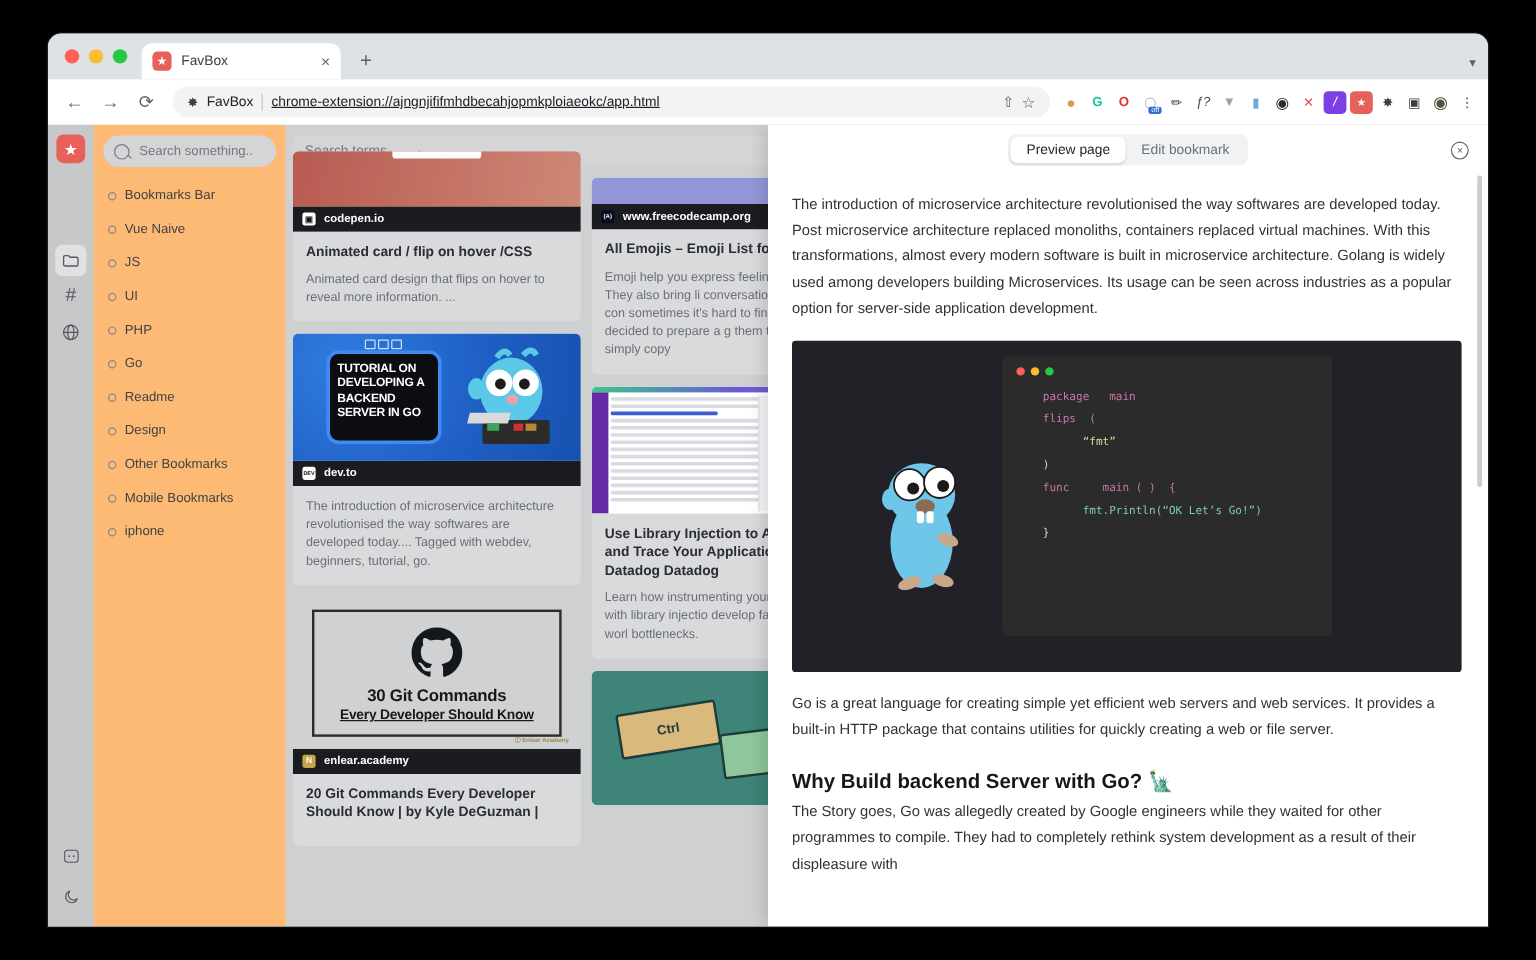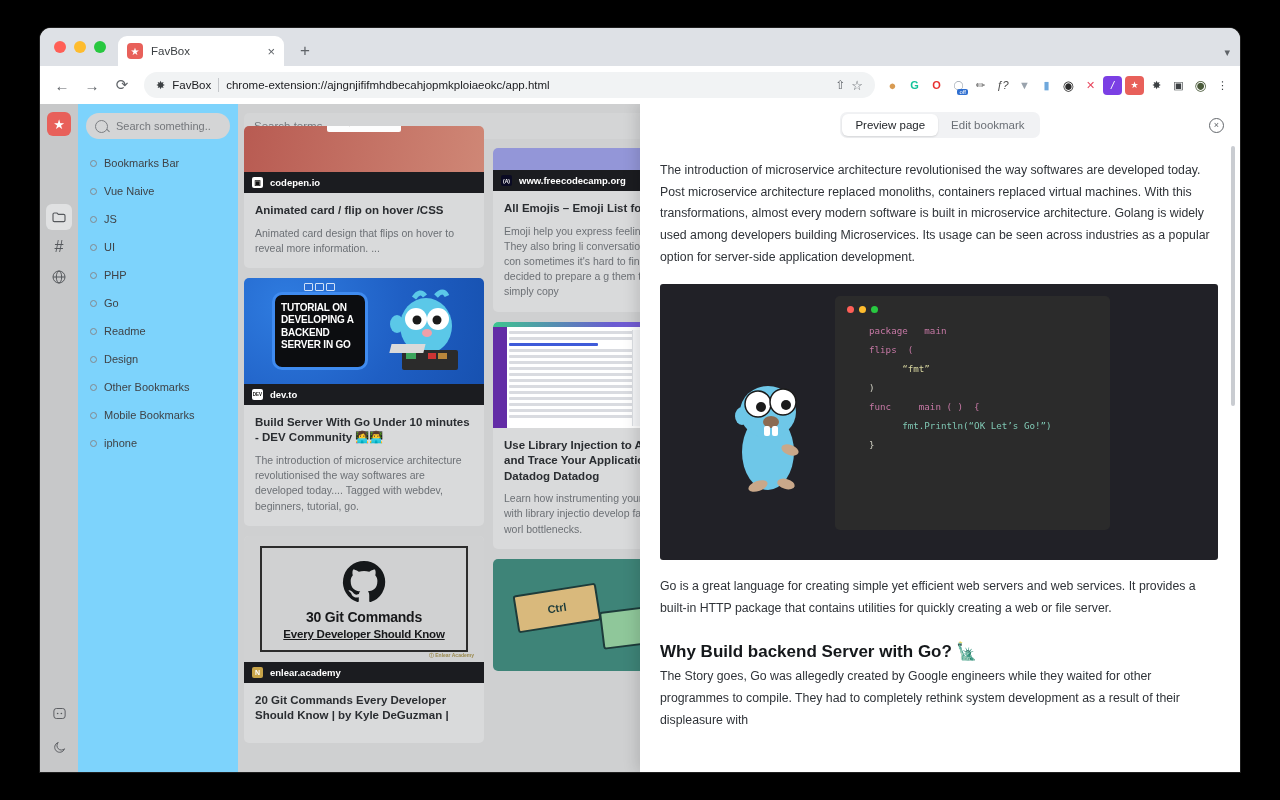--- a/index.html
+++ b/index.html
@@ -67,21 +67,21 @@
     justify-content: center; color: #5f6368; font-size: 15px;
     border-radius: 50%; cursor: pointer; flex-shrink: 0;
   }
   .omnibox {
     flex: 1; height: 26px; background: #f1f3f4; border-radius: 13px;
     display: flex; align-items: center; gap: 7px; padding: 0 12px;
     margin: 0 6px; min-width: 0; cursor: text;
   }
   .omni-ext-name { font-size: 11.5px; color: #202124; white-space: nowrap; }
   .omni-sep { width: 1px; height: 14px; background: #c5c8cb; }
-  .omni-url { font-size: 11.5px; color: #202124; white-space: nowrap; overflow: hidden; text-overflow: ellipsis; }
+  .omni-url { font-size: 11.5px; color: #202124; white-space: nowrap; overflow: hidden; text-overflow: ellipsis; text-decoration: underline; }
   .omni-right { display: flex; align-items: center; gap: 6px; margin-left: auto; padding-left: 8px; }
 
   .ext-icons { display: flex; align-items: center; gap: 3px; flex-shrink: 0; }
   .ext {
     width: 19px; height: 19px; border-radius: 4px;
     display: flex; align-items: center; justify-content: center;
     font-size: 11px; cursor: pointer; flex-shrink: 0; position: relative;
   }
 
   
@@ -105,21 +105,21 @@
     width: 26px; height: 26px; border-radius: 6px;
     display: flex; align-items: center; justify-content: center;
     color: #55585c; cursor: pointer;
   }
   .rail-btn.active { background: #e0e1e2; }
   .rail-spacer { flex: 1; }
   .rail-bottom { display: flex; flex-direction: column; gap: 8px; padding-bottom: 12px; }
 
   
   .folders {
-    width: 160px; background: #7dd3fc; flex-shrink: 0;
+    width: 160px; background: #fdba74; flex-shrink: 0;
     padding: 9px 8px 0 8px; overflow: hidden;
   }
   .search-box {
     height: 26px; background: #d4d5d6; border-radius: 13px;
     display: flex; align-items: center; gap: 8px; padding: 0 9px;
     margin-bottom: 10px; cursor: text;
   }
   .search-circle {
     width: 13px; height: 13px; border-radius: 50%;
     border: 1.3px solid #7b7e82; flex-shrink: 0; position: relative;
@@ -475,21 +475,20 @@
                 <rect x="22" y="67" width="10" height="6" fill="#3ba55d"></rect>
                 <rect x="44" y="67" width="8" height="6" fill="#c33"></rect>
                 <rect x="54" y="67" width="9" height="6" fill="#b8863b"></rect>
               </svg>
             </div>
             <div class="card-domain">
               <span class="domain-fav" style="background:#fff;color:#111;font-size:4.5px;font-weight:bold;">DEV</span>
               <span>dev.to</span>
             </div>
             <div class="card-body">
-              <div class="card-title">Build Server With Go Under 10 minutes - DEV Community 👩‍💻👨‍💻</div>
               <div class="card-desc">The introduction of microservice architecture revolutionised the way softwares are developed today.... Tagged with webdev, beginners, tutorial, go.</div>
             </div>
           </div>
 
           <div class="card">
             <div class="card-thumb thumb-git">
               <div class="git-frame">
                 <svg width="48" height="48" viewBox="0 0 24 24">
                   <path fill="#15181a" d="M12 1.5a10.5 10.5 0 0 0-3.32 20.47c.53.1.72-.23.72-.5v-1.8c-2.92.64-3.54-1.4-3.54-1.4-.48-1.22-1.17-1.55-1.17-1.55-.96-.65.07-.64.07-.64 1.06.08 1.62 1.09 1.62 1.09.94 1.61 2.47 1.15 3.07.88.1-.68.37-1.15.67-1.41-2.33-.27-4.78-1.17-4.78-5.2 0-1.15.41-2.09 1.08-2.83-.11-.27-.47-1.34.1-2.8 0 0 .88-.28 2.88 1.08a10 10 0 0 1 5.24 0c2-1.36 2.88-1.08 2.88-1.08.57 1.46.21 2.53.1 2.8.67.74 1.08 1.68 1.08 2.83 0 4.04-2.46 4.93-4.8 5.19.38.33.72.97.72 1.96v2.9c0 .28.19.61.72.5A10.5 10.5 0 0 0 12 1.5z"></path>
                 </svg>

